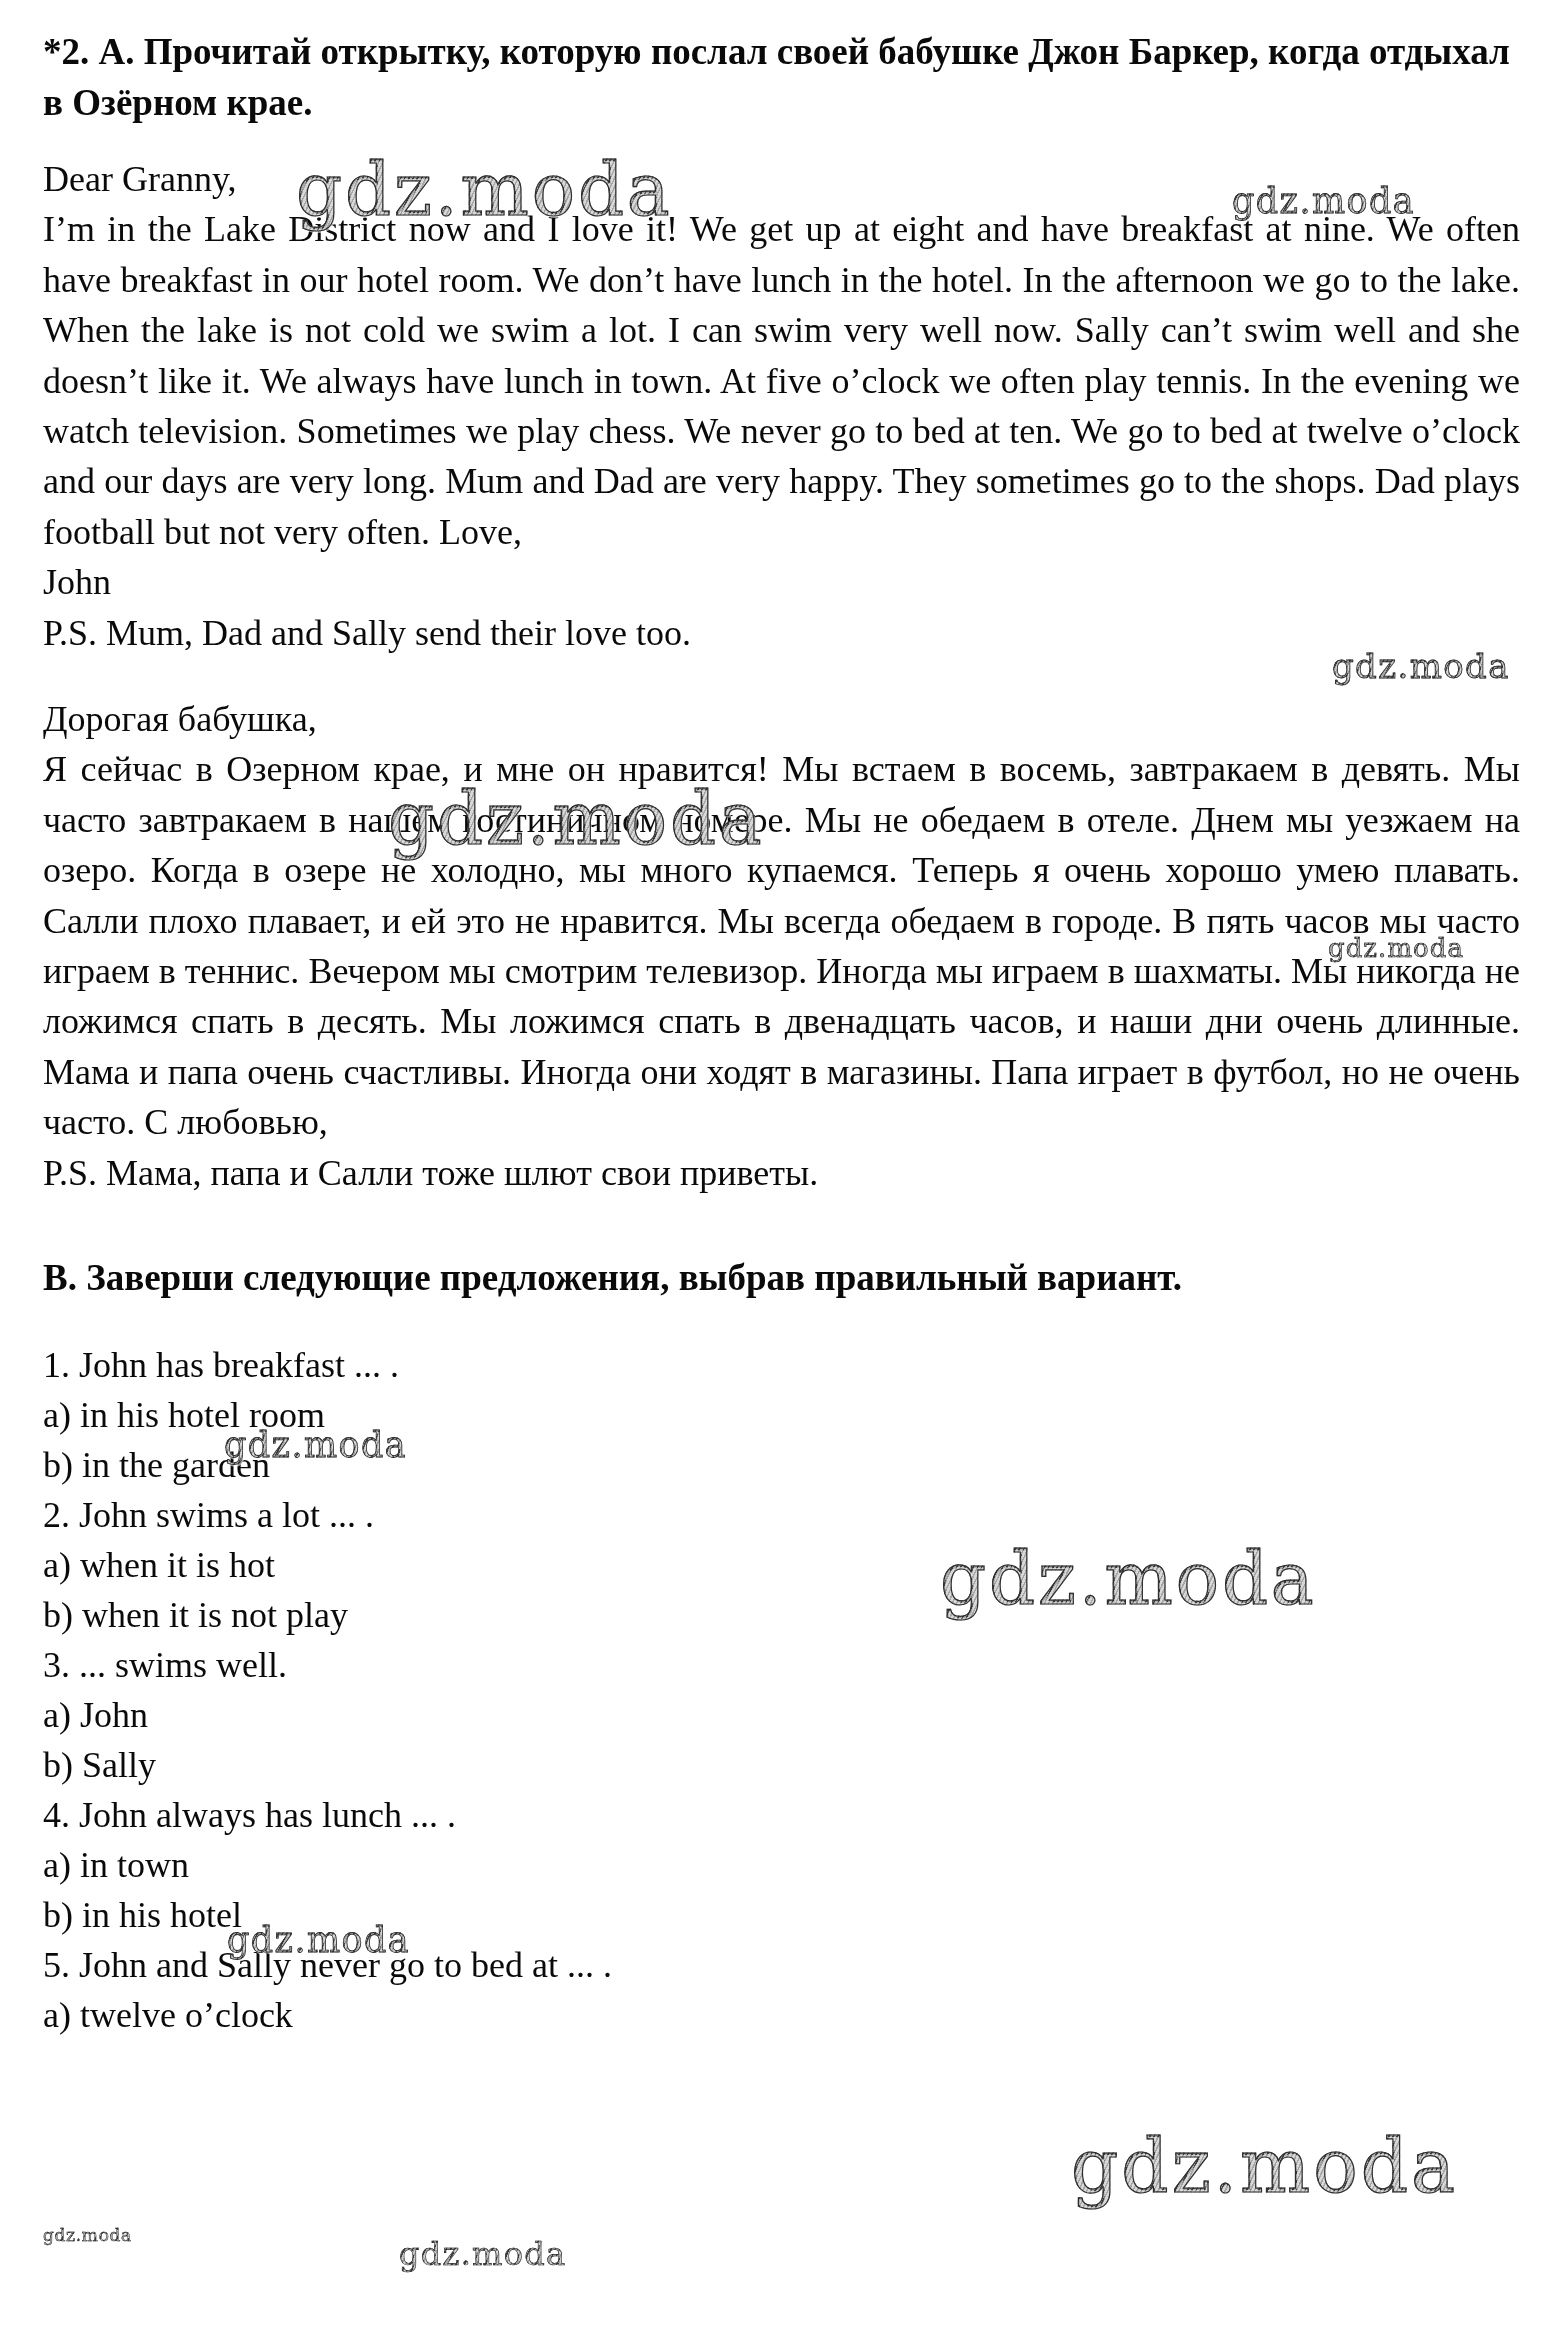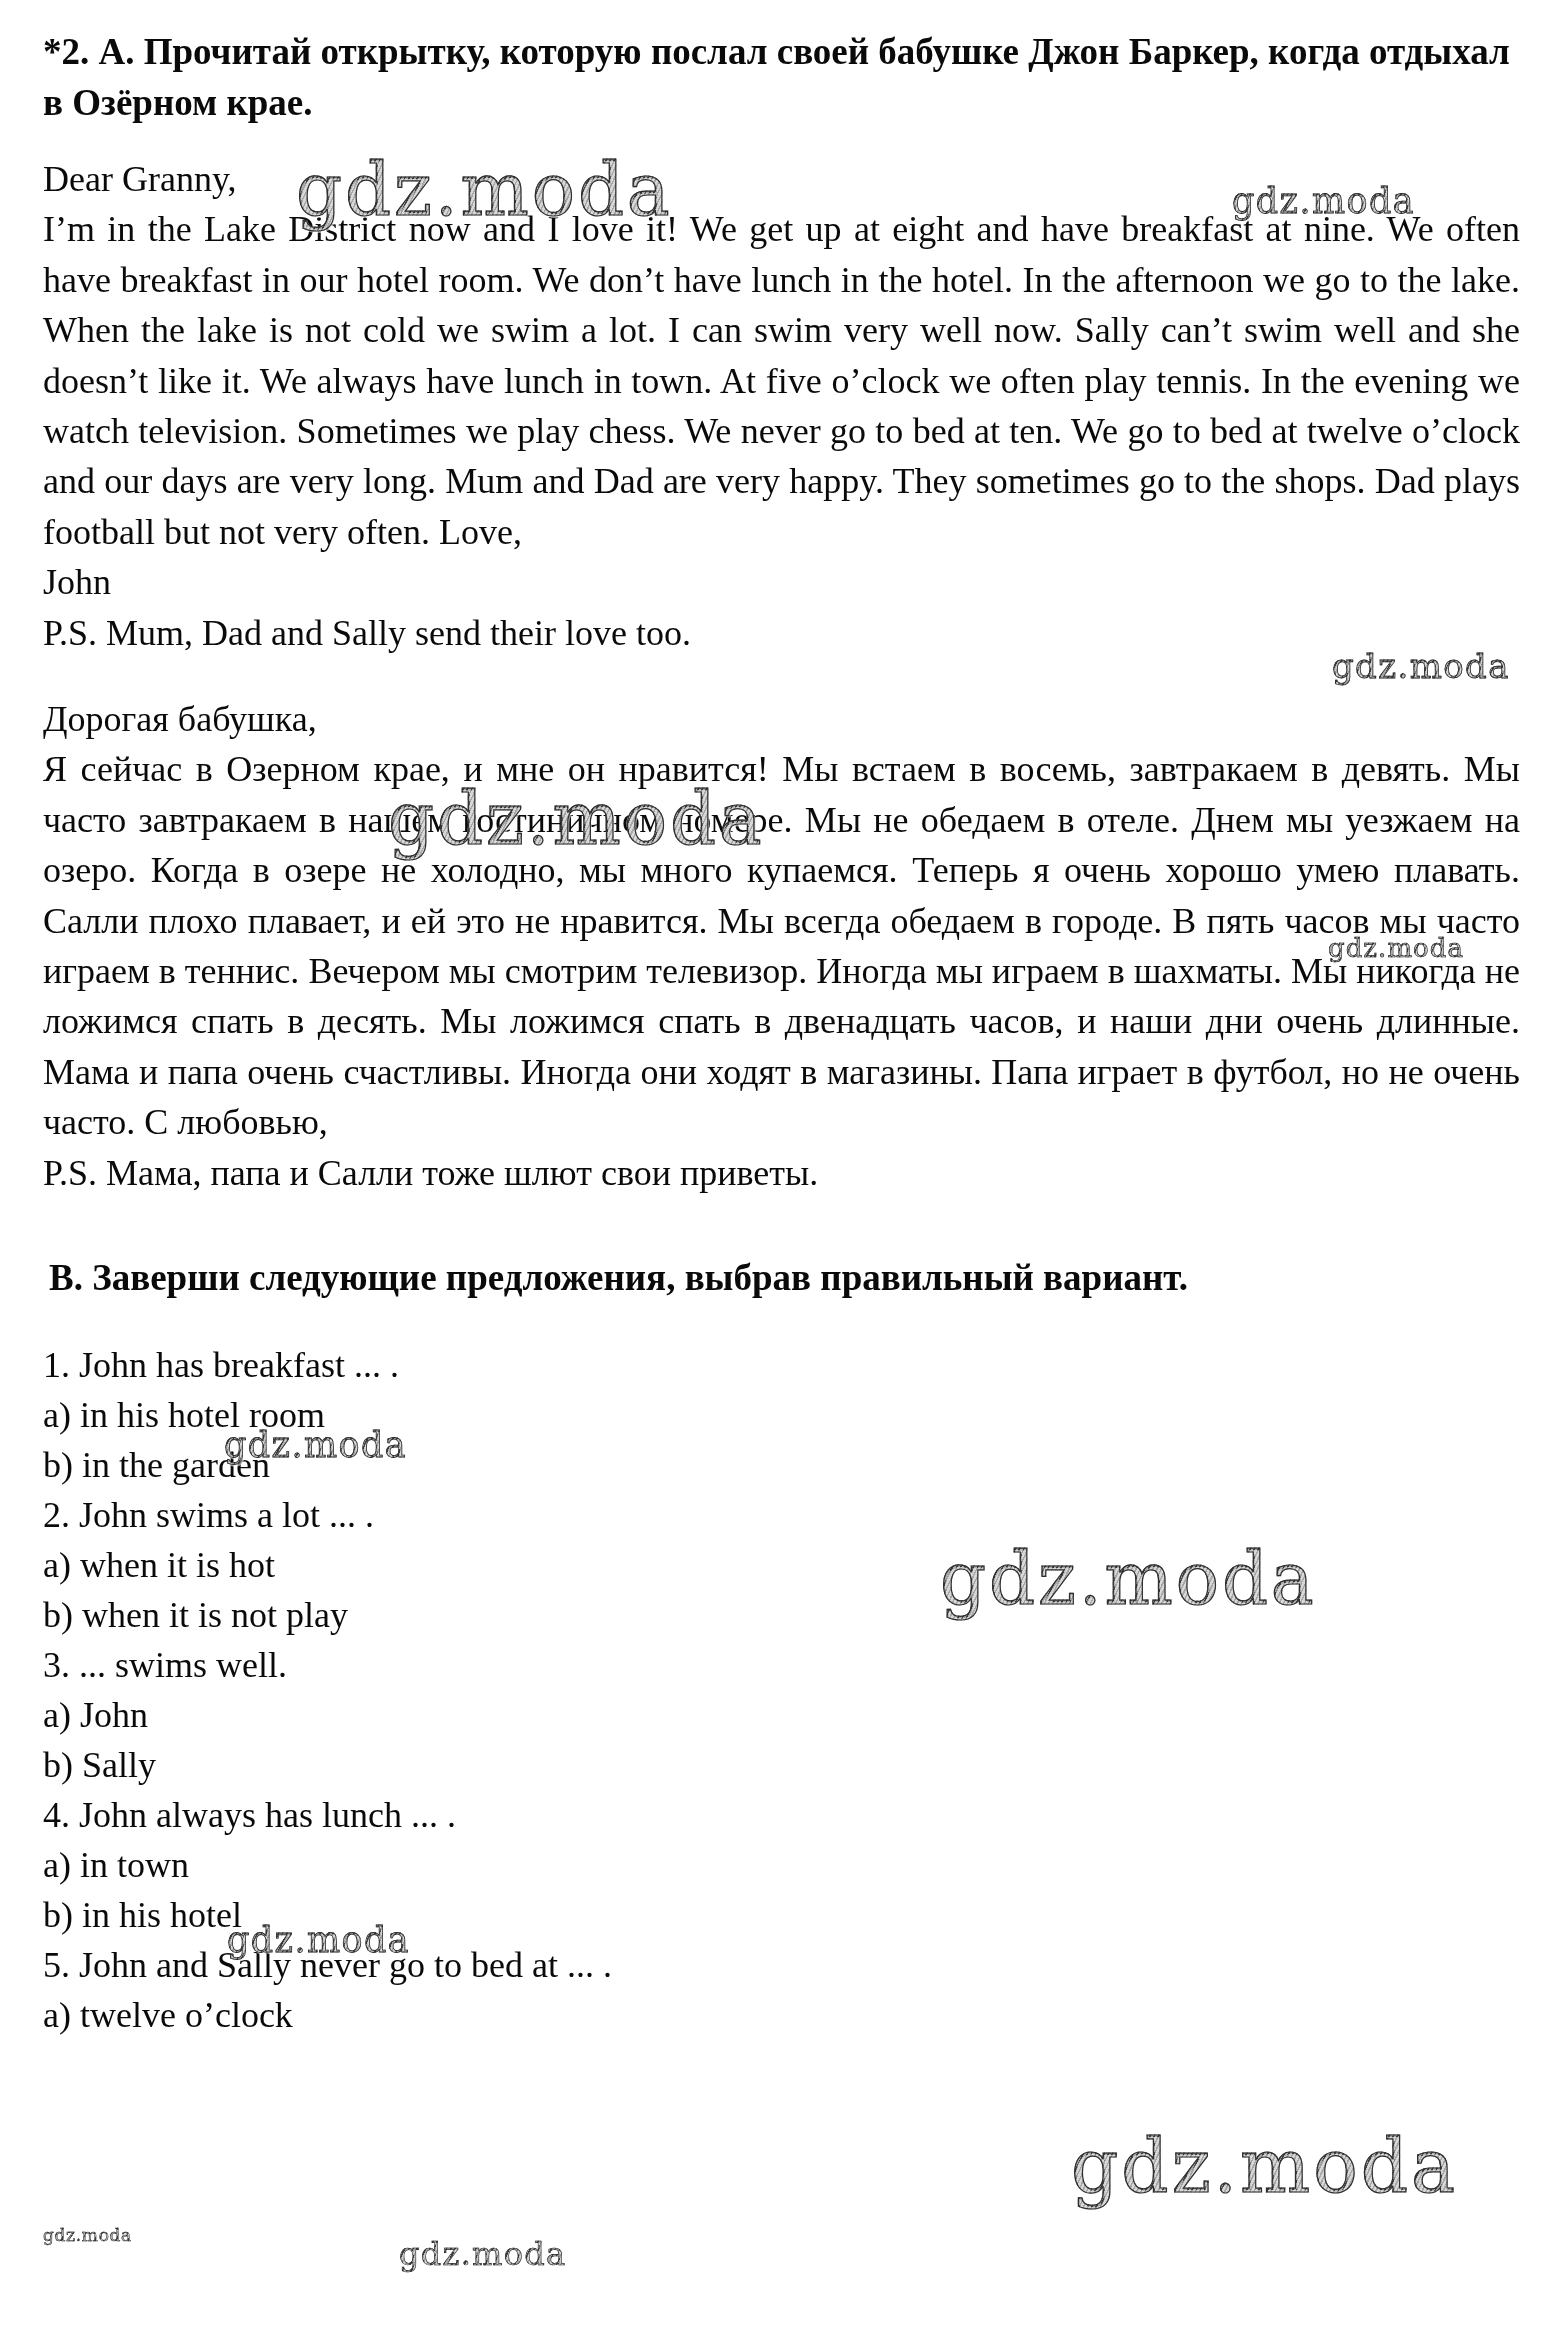--- a/index.html
+++ b/index.html
@@ -20,21 +20,21 @@
     padding: 26px 41px 0 43px;
     overflow: hidden;
   }
   h1, h2 {
     font-size: 37px;
     font-weight: bold;
     margin: 0;
     line-height: 1.38;
   }
   h1 { margin-bottom: 26px; }
-  h2 { margin-top: 54px; margin-bottom: 37px; margin-left: 6px; }
+  h2 { margin-top: 54px; margin-bottom: 37px; }
   p { margin: 0; }
   .body-par { text-align: justify; }
   .gap-top { margin-top: 36px; }
   .questions p { line-height: 1.39; }
 
   
   .wm {
     position: absolute;
     font-family: "DejaVu Serif", serif;
     font-weight: 400;

